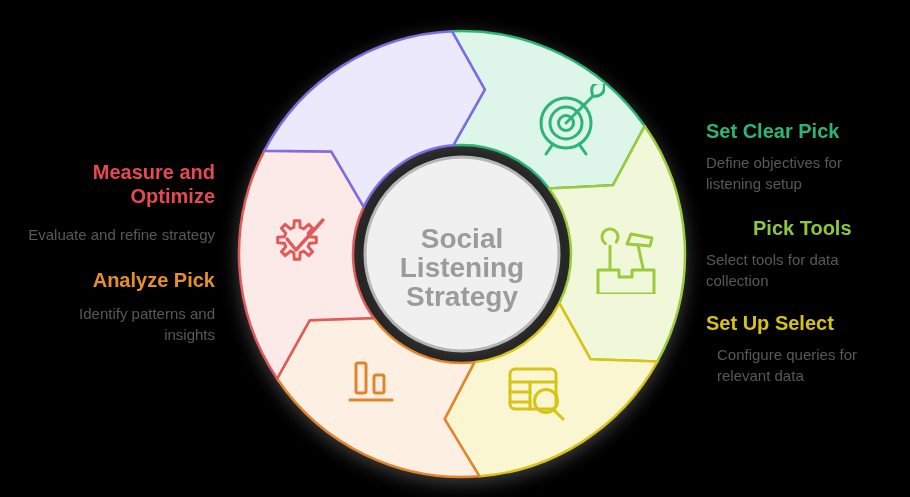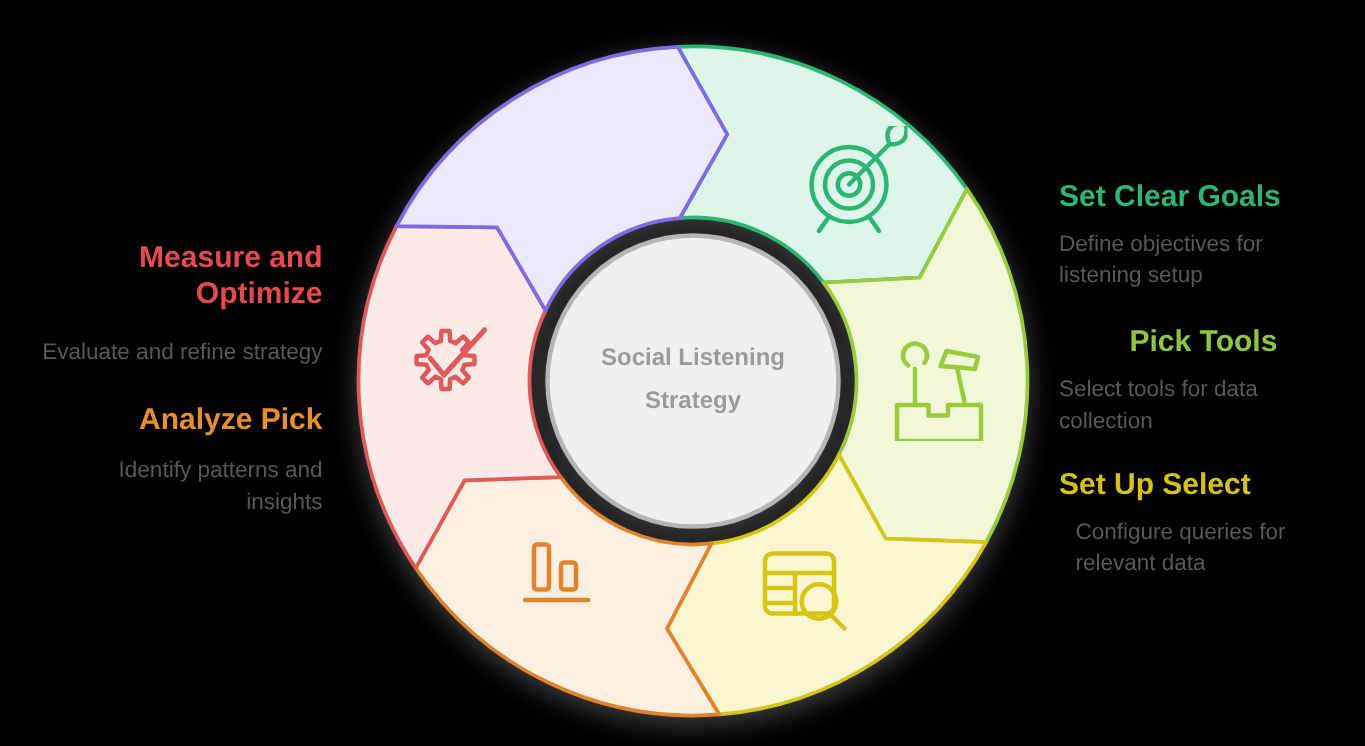--- a/index.html
+++ b/index.html
@@ -8,21 +8,21 @@
     background:#000;font-family:"Liberation Sans",sans-serif;
   }
   svg{display:block;}
   #ring-svg{position:absolute;left:0;top:0;
     filter:drop-shadow(0 5px 9px rgba(140,140,140,0.45));}
   .icon-svg{position:absolute;fill:none;}
   .icon-svg *{fill:none;stroke:currentColor;stroke-width:3;
     stroke-linecap:round;stroke-linejoin:round;}
   .center-title{
     position:absolute;left:377px;top:224px;width:170px;
-    text-align:center;font-weight:bold;font-size:16px;line-height:29px;
+    text-align:center;font-weight:bold;font-size:28px;line-height:29px;
   }
   .col{position:absolute;}
   .col-right{left:706px;width:172px;text-align:left;}
   .col-left{right:695px;width:188px;text-align:right;}
   .step-label{position:absolute;font-weight:bold;font-size:20px;line-height:24px;width:inherit;}
   .col-right .step-label,.col-right .step-desc{width:172px;}
   .col-left .step-label,.col-left .step-desc{width:188px;right:0;text-align:right;}
   .step-desc{position:absolute;font-size:15px;line-height:21px;}
 </style>
 </head>
@@ -81,21 +81,21 @@
   <svg class="icon-svg" style="left: 270px; top: 205px; color: rgb(224, 90, 90);" width="62" height="62" viewBox="-31 -31 62 62">
     <g transform="translate(-4,4)">
         <path id="gear-path" d="M -3.14,-12.61 L -2.71,-19.31 L 2.71,-19.31 L 3.14,-12.61 A 13 13 0 0 1 6.70,-11.14 L 11.74,-15.57 L 15.57,-11.74 L 11.14,-6.70 A 13 13 0 0 1 12.61,-3.14 L 19.31,-2.71 L 19.31,2.71 L 12.61,3.14 A 13 13 0 0 1 11.14,6.70 L 15.57,11.74 L 11.74,15.57 L 6.70,11.14 A 13 13 0 0 1 3.14,12.61 L 2.71,19.31 L -2.71,19.31 L -3.14,12.61 A 13 13 0 0 1 -6.70,11.14 L -11.74,15.57 L -15.57,11.74 L -11.14,6.70 A 13 13 0 0 1 -12.61,3.14 L -19.31,2.71 L -19.31,-2.71 L -12.61,-3.14 A 13 13 0 0 1 -11.14,-6.70 L -15.57,-11.74 L -11.74,-15.57 L -6.70,-11.14 A 13 13 0 0 1 -3.14,-12.61 Z"></path>
       </g>
     <polyline points="-14,3 -5,14 22,-16" style="stroke-width:3.4"></polyline>
   </svg>
 
   <div class="center-title" style="color: rgb(155, 155, 155);">Social Listening Strategy</div>
 
   <div class="col col-right">
-    <div class="step-label" style="top: 119px; color: rgb(43, 182, 115);">Set Clear Goals</div>
+    <div class="step-label" style="top: 119px; color: rgb(43, 182, 115);">Set Clear Pick</div>
     <div class="step-desc" style="top: 152px; color: rgb(88, 88, 88);">Define objectives for listening setup</div>
     <div class="step-label" style="top: 216px; color: rgb(141, 198, 63); margin-left: 47px;">Pick Tools</div>
     <div class="step-desc" style="top: 249px; color: rgb(88, 88, 88);">Select tools for data collection</div>
     <div class="step-label" style="top: 311px; color: rgb(214, 194, 19);">Set Up Select</div>
     <div class="step-desc" style="top: 344px; color: rgb(88, 88, 88); margin-left: 11px;">Configure queries for relevant data</div>
   </div>
 
   <div class="col col-left">
     <div class="step-label" style="top: 160px; color: rgb(231, 74, 78);">Measure and Optimize</div>
     <div class="step-desc" style="top: 224px; color: rgb(88, 88, 88);">Evaluate and refine strategy</div>

